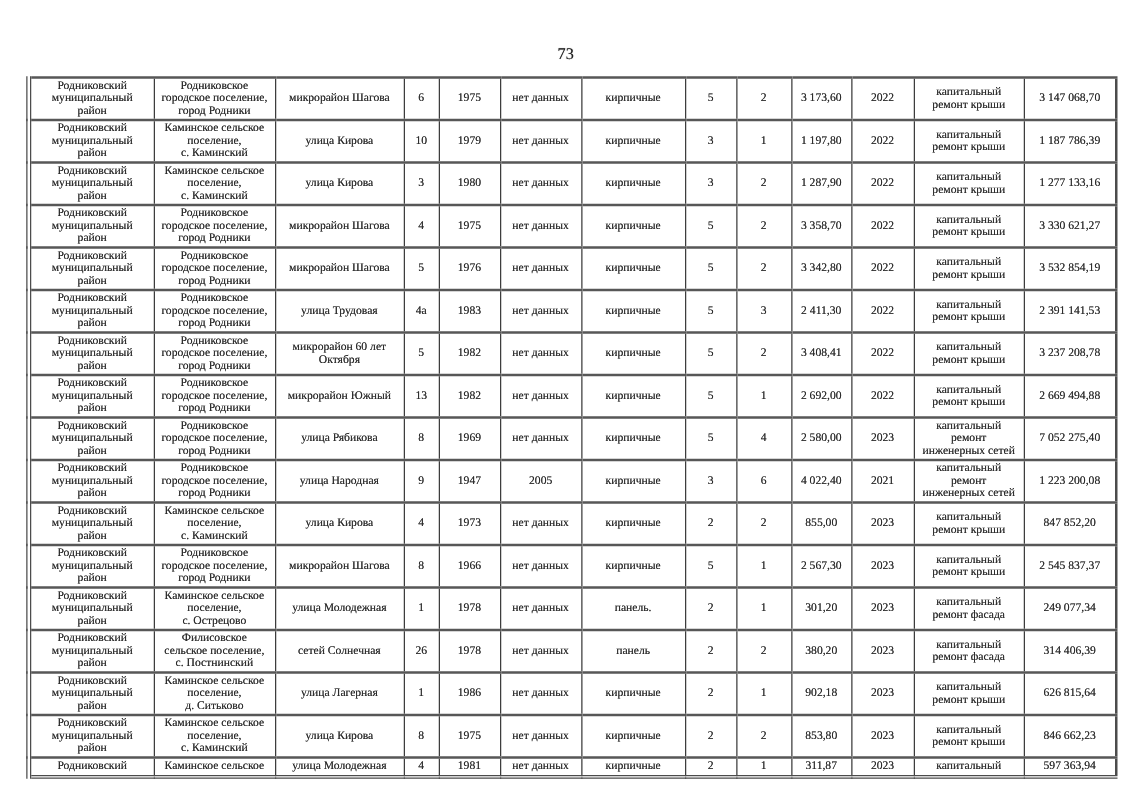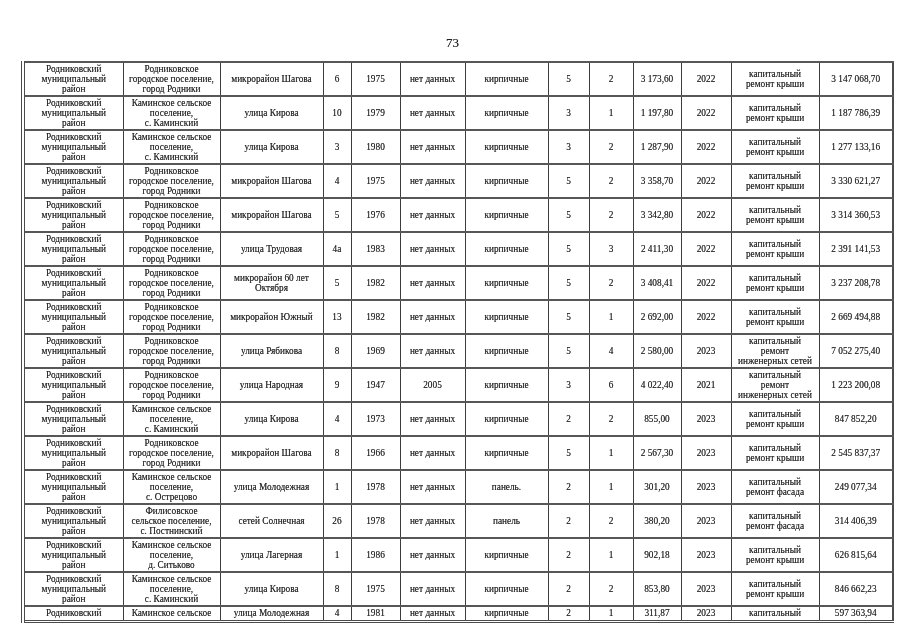--- a/index.html
+++ b/index.html
@@ -184,21 +184,21 @@
           <td>5</td>
           <td>1976</td>
           <td>нет данных</td>
           <td>кирпичные</td>
           <td>5</td>
           <td>2</td>
           <td>3 342,80</td>
           <td>2022</td>
           <td>капитальный
 ремонт крыши</td>
-          <td>3 314 360,53</td>
+          <td>3 532 854,19</td>
         </tr>
         <tr>
           <td>Родниковский
 муниципальный
 район</td>
           <td>Родниковское
 городское поселение,
 город Родники</td>
           <td>улица Трудовая</td>
           <td>4а</td>

